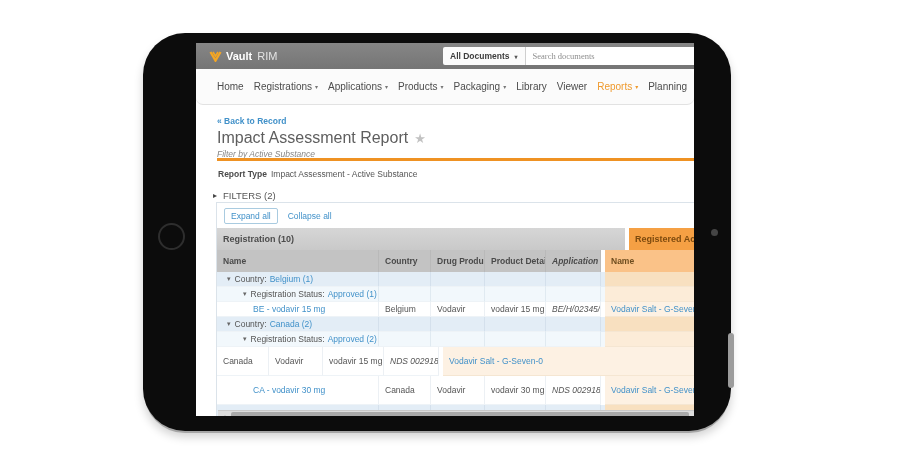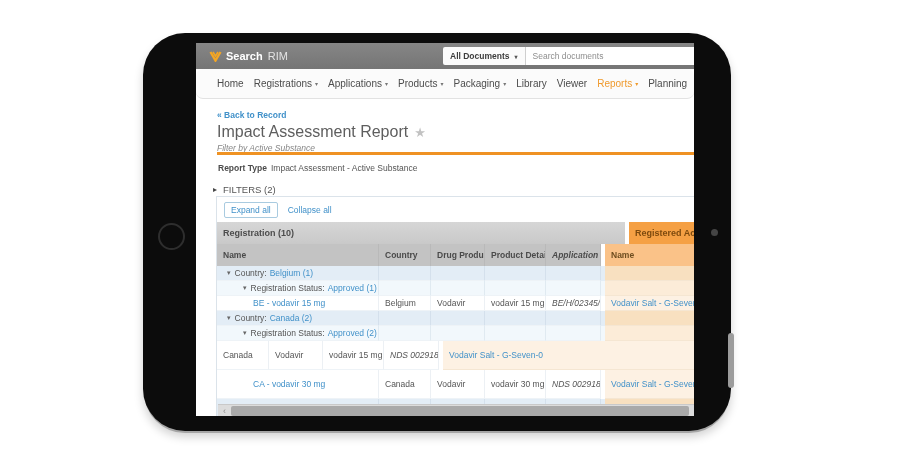--- a/index.html
+++ b/index.html
@@ -41,27 +41,27 @@
   .logo-light { color:#e3e3e3; font-size:11px; margin-left:1px; }
   .searchwrap { position:absolute; left:247px; top:4px; display:flex; height:18px; }
   .scope {
     background:#fbfbfb; border-radius:2px 0 0 2px; border-right:1px solid #cfcfcf;
     display:flex; align-items:center; gap:5px; padding:0 7px;
     font-size:8.5px; color:#3c3c3c; white-space:nowrap;font-weight:bold;
   }
   .scope .caret { font-size:6px; color:#555; }
   .searchbox {
     width:200px; height:18px; border:none; outline:none; background:#ffffff;
-    font-family:Liberation Sans, sans-serif; font-size:8.5px; color:#444; padding:0 7px;
+    font-family:Liberation Serif, serif; font-size:8.5px; color:#444; padding:0 7px;
   }
   .searchbox::placeholder { color:#8e8e8e; }
 
   
   .navbar {
-    height:30px; background:#fbfbfb; border-bottom:1px solid #e2e2e2;
+    height:36px; background:#fbfbfb; border-bottom:1px solid #e2e2e2;
     display:flex; align-items:center; gap:10px; padding-left:21px;
     font-size:10px; color:#4c4c4c; white-space:nowrap;border-radius:7px;
   }
   .nav-item { display:flex; align-items:center; gap:3px; cursor:pointer; }
   .nav-item .caret { font-size:6px; color:#777; }
   .nav-item.active { color:#ef9a2d; }
   .nav-item.active .caret { color:#ef9a2d; }
 
   
   .page { position:relative; height:319px; background:#fff; }
@@ -142,21 +142,21 @@
     <div class="side-switch"></div>
 
     <div class="screen">
 
       <div class="topbar">
         <div class="logo">
           <svg width="13" height="11" viewBox="0 0 13 11">
             <path d="M1.5 1 L6.5 9.5 L11.5 1" fill="none" stroke="#f5a623" stroke-width="2.4"></path>
             <path d="M4 1 L6.5 5.2 L9 1" fill="none" stroke="#f5a623" stroke-width="1.6"></path>
           </svg>
-          <span class="logo-bold">Search</span>
+          <span class="logo-bold">Vault</span>
           <span class="logo-light">RIM</span>
         </div>
         <div class="searchwrap">
           <div class="scope">
             <span>All Documents</span>
             <span class="caret">▾</span>
           </div>
           <input class="searchbox" type="text" placeholder="Search documents" style="">
         </div>
       </div>

